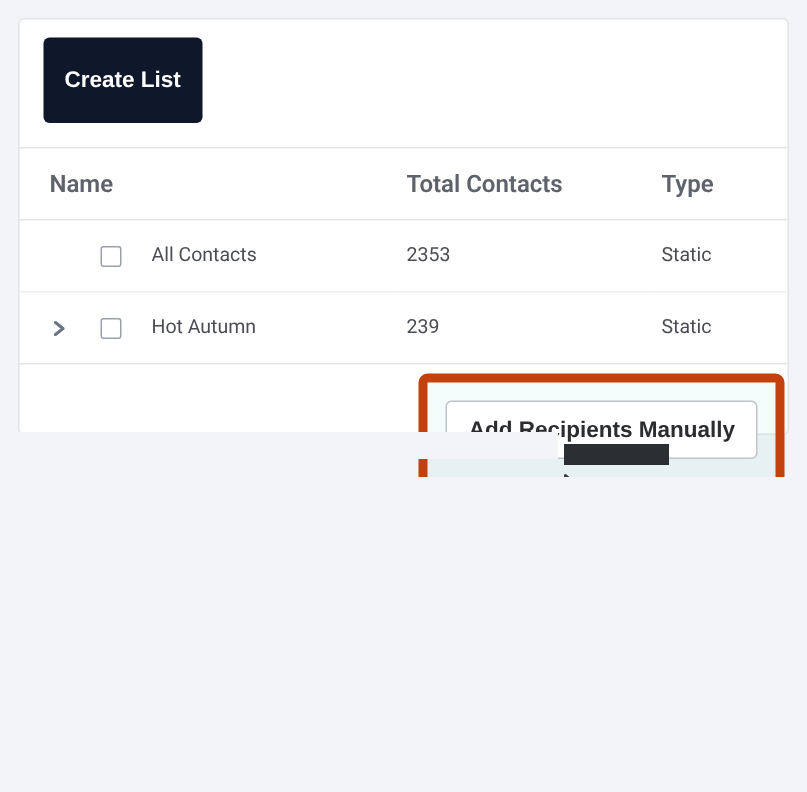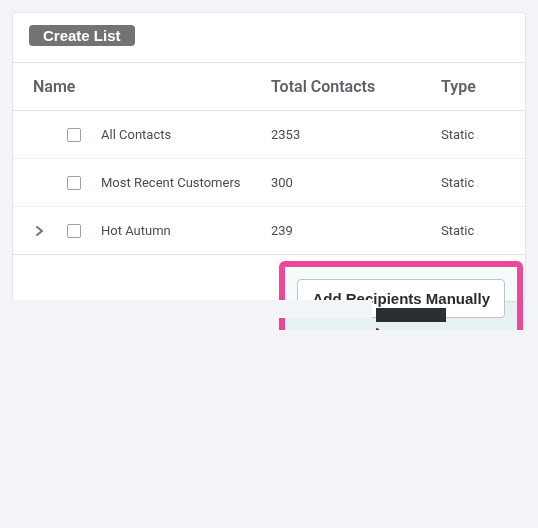--- a/index.html
+++ b/index.html
@@ -21,27 +21,27 @@
       align-items: center;
       justify-content: space-between;
       padding: 12px 16px 16px 16px;
     }
     .panel-title {
       font-size: 16px;
       font-weight: 700;
       color: #2a2c30;
     }
     .btn-create {
-      background: #737373;
+      background: #0f172a;
       color: #fff;
       font-weight: 700;
       font-size: 15px;
       border: none;
       border-radius: 4px;
-      padding: 2px 14px;
+      padding: 20px 14px;
       cursor: pointer;
     }
     .table {
       width: 100%;
       border-collapse: collapse;
     }
     .thead-row th {
       text-align: left;
       font-weight: 600;
       font-size: 16px;
@@ -89,21 +89,21 @@
     .panel-footer {
       display: flex;
       justify-content: flex-end;
       padding: 18px 18px 28px 18px;
       position: relative;
     }
     .highlight-frame {
       position: absolute;
       right: 2px;
       top: 6px;
-      border: 6px solid #ec4899;
+      border: 6px solid #c2410c;
       border-radius: 6px;
       padding: 12px 12px;
       background: rgba(46,196,182,0.05);
     }
     .btn-manual {
       background: #fff;
       color: #2a2c30;
       font-weight: 700;
       font-size: 15px;
       border: 1px solid #bfc3c9;
@@ -157,31 +157,20 @@
               <span class="checkbox"></span>
               <span>All Contacts</span>
             </div>
           </td>
           <td class="col-contacts">2353</td>
           <td class="col-type">Static</td>
         </tr>
         <tr class="row">
           <td class="col-name">
             <div class="name-cell">
-              <span class="expand-slot"></span>
-              <span class="checkbox"></span>
-              <span>Most Recent Customers</span>
-            </div>
-          </td>
-          <td class="col-contacts">300</td>
-          <td class="col-type">Static</td>
-        </tr>
-        <tr class="row">
-          <td class="col-name">
-            <div class="name-cell">
               <span class="expand-slot">
                 <span class="chevron">
                   <svg width="8" height="10" viewBox="0 0 8 10">
                     <path d="M1 1 L6 5 L1 9" fill="none" stroke="#6b7280" stroke-width="2" stroke-linecap="round" stroke-linejoin="round"></path>
                   </svg>
                 </span>
               </span>
               <span class="checkbox"></span>
               <span>Hot Autumn</span>
             </div>

